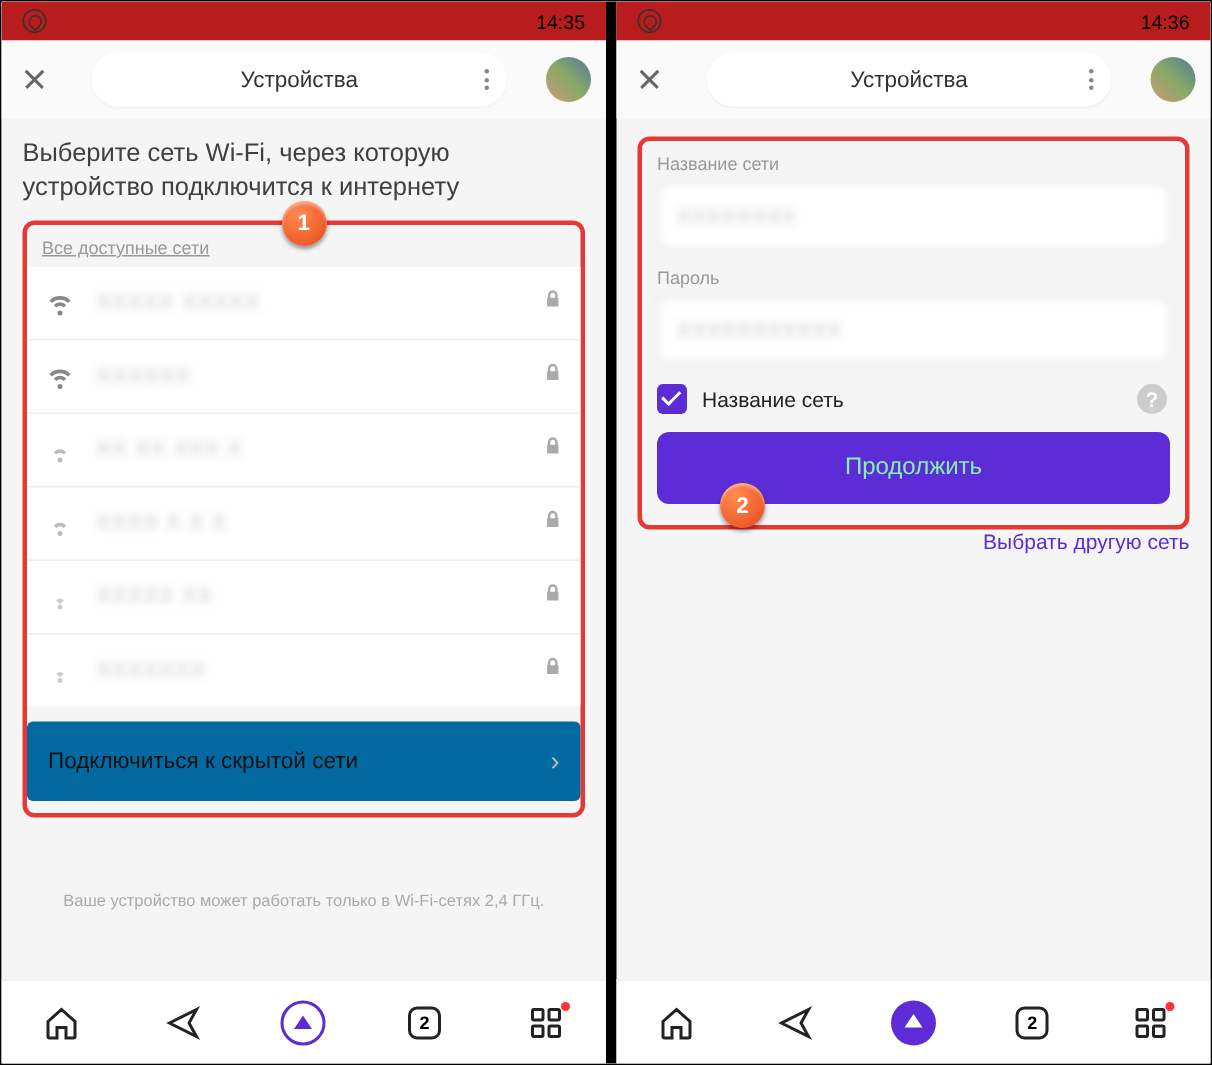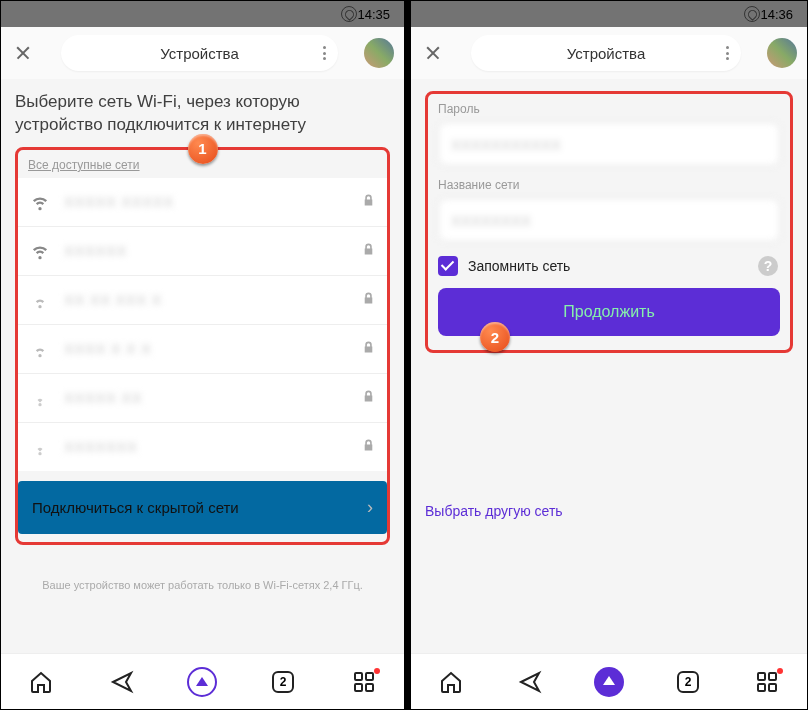--- a/index.html
+++ b/index.html
@@ -1,19 +1,19 @@
 <!DOCTYPE html>
 <html><head>
 <meta charset="utf-8">
 <style>
 * { box-sizing: border-box; margin: 0; padding: 0; font-family: Arial, Helvetica, sans-serif; }
 body { background: #fff; width: 808px; height: 710px; display: flex; border: 1px solid #000; }
 .phone { width: 50%; height: 100%; background: #f5f5f5; position: relative; display: flex; flex-direction: column; }
 .phone + .phone { border-left: 7px solid #000000; }
-.status-bar { height: 26px; display: flex; justify-content: flex-end; align-items: center; padding: 12px 14px; font-size: 13px; background: #737373; }
+.status-bar { height: 26px; display: flex; justify-content: space-between; align-items: center; padding: 12px 14px; font-size: 13px; background: #b91c1c; }
 .status-bar .whatsapp { width: 16px; height: 16px; border: 1.5px solid #333; border-radius: 50%; position: relative; }
 .status-bar .whatsapp::after { content: ""; position: absolute; width: 7px; height: 7px; border: 1.5px solid #333; border-radius: 50% 50% 50% 0; transform: rotate(-45deg); left: 2.5px; top: 2.5px; }
 .header { display: flex; align-items: center; padding: 8px 10px; gap: 26px; background: #fafafa; }
 .close-x { width: 24px; height: 24px; position: relative; cursor: pointer; }
 .close-x::before, .close-x::after { content: ""; position: absolute; width: 16px; height: 1.5px; background: #666; left: 4px; top: 11px; }
 .close-x::before { transform: rotate(45deg); }
 .close-x::after { transform: rotate(-45deg); }
 .title-pill { flex: 1; background: #fff; border-radius: 20px; height: 36px; display: flex; align-items: center; justify-content: center; font-size: 15px; color: #333; position: relative; box-shadow: 0 1px 2px rgba(0,0,0,0.05); }
 .dots { position: absolute; right: 12px; display: flex; flex-direction: column; gap: 2.5px; }
 .dots span { width: 3px; height: 3px; border-radius: 50%; background: #888; }
@@ -25,35 +25,35 @@
 .wifi-list { background: #fff; border-radius: 0; }
 .wifi-item { display: flex; align-items: center; padding: 14px 12px; border-bottom: 1px solid #eee; position: relative; cursor: pointer; }
 .wifi-item:last-child { border-bottom: none; }
 .wifi-icon { width: 20px; height: 20px; margin-right: 14px; position: relative; }
 .wifi-icon svg { width: 20px; height: 20px; }
 .blurred { color: #ccc; font-size: 15px; filter: blur(3px); letter-spacing: 0.5px; }
 .lock-icon { position: absolute; right: 12px; color: #aaa; }
 .lock-icon svg { width: 13px; height: 13px; }
 .hidden-net { background: #0369a1; display: flex; align-items: center; justify-content: space-between; padding: 16px 14px; margin-top: 10px; border-radius: 4px; font-size: 15px; color: #111; cursor: pointer; }
 .chev { color: #bbb; font-size: 18px; }
-.footer-note { text-align: center; font-size: 11px; color: #aaa; margin-top: 34px; padding: 0 20px; }
+.footer-note { text-align: center; font-size: 11px; color: #aaa; margin-top: 50px; padding: 0 20px; }
 .badge { position: absolute; width: 30px; height: 30px; border-radius: 50%; background: radial-gradient(circle at 35% 30%, #ff8a50, #e64a19); color: #fff; font-weight: bold; display: flex; align-items: center; justify-content: center; box-shadow: 0 2px 3px rgba(0,0,0,0.4), inset 0 2px 2px rgba(255,255,255,0.4); font-size: 15px; z-index: 10; }
 .badge-1 { top: -16px; left: 50%; transform: translateX(-50%); }
 .badge-2 { bottom: -2px; left: 52px; }
 .form-field { padding: 2px 10px 10px; }
 .field-label { font-size: 12px; color: #999; margin-bottom: 6px; }
 .field-input { width: 100%; height: 44px; border: 1px solid #ddd; border-radius: 8px; padding: 0 12px; font-size: 15px; background: #fff; }
 .field-input.blur-val { color: #ccc; filter: blur(3px); }
 .remember-row { display: flex; align-items: center; padding: 4px 10px 12px; gap: 10px; position: relative; }
 .checkbox { width: 20px; height: 20px; background: #5c2dd6; border-radius: 4px; position: relative; cursor: pointer; }
 .checkbox::after { content: ""; position: absolute; left: 6px; top: 2px; width: 5px; height: 10px; border: solid #fff; border-width: 0 2px 2px 0; transform: rotate(45deg); }
 .remember-label { font-size: 14px; color: #222; }
 .help-icon { position: absolute; right: 12px; width: 20px; height: 20px; border-radius: 50%; background: #ccc; color: #fff; display: flex; align-items: center; justify-content: center; font-size: 14px; font-weight: bold; cursor: pointer; }
 .continue-btn { width: 100%; height: 48px; background: #5c2dd6; color: #86efac; border: none; border-radius: 8px; font-size: 16px; cursor: pointer; margin: 0 10px 6px; width: calc(100% - 20px); position: relative; }
-.alt-link { text-align: left; color: #5c2dd6; font-size: 14px; margin-top: 150px; cursor: pointer; }
+.alt-link { text-align: right; color: #5c2dd6; font-size: 14px; cursor: pointer; }
 .bottom-nav { height: 56px; display: flex; align-items: center; justify-content: space-around; background: #fff; border-top: 1px solid #eee; }
 .nav-item { width: 40px; height: 40px; display: flex; align-items: center; justify-content: center; cursor: pointer; position: relative; }
 .nav-item svg { width: 24px; height: 24px; }
 .nav-alice-outline { width: 30px; height: 30px; border: 2.5px solid #5c2dd6; border-radius: 50%; position: relative; }
 .nav-alice-outline::after { content: ""; position: absolute; border-left: 6px solid transparent; border-right: 6px solid transparent; border-bottom: 9px solid #5c2dd6; left: 7px; top: 8px; }
 .nav-alice-filled { width: 30px; height: 30px; background: #5c2dd6; border-radius: 50%; position: relative; }
 .nav-alice-filled::after { content: ""; position: absolute; border-left: 6px solid transparent; border-right: 6px solid transparent; border-bottom: 9px solid #fff; left: 9px; top: 9px; }
 .red-dot { position: absolute; width: 6px; height: 6px; background: #f33; border-radius: 50%; top: 6px; right: 4px; }
 .sq-num { width: 22px; height: 22px; border: 2px solid #222; border-radius: 6px; display: flex; align-items: center; justify-content: center; font-size: 12px; font-weight: bold; }
 </style>
@@ -187,30 +187,30 @@
           <span></span>
           <span></span>
           <span></span>
         </div>
     </div>
     <div class="avatar"></div>
   </div>
   <div class="content">
     <div class="highlight-box">
       <div class="form-field">
+        <div class="field-label">Название сети</div>
+        <input class="field-input blur-val" value="XXXXXXXX" style="">
+      </div>
+      <div class="form-field">
         <div class="field-label">Пароль</div>
         <input class="field-input blur-val" value="XXXXXXXXXXX" style="">
       </div>
-      <div class="form-field">
-        <div class="field-label">Название сети</div>
-        <input class="field-input blur-val" value="XXXXXXXX" style="">
-      </div>
       <div class="remember-row">
         <div class="checkbox"></div>
-        <span class="remember-label">Запомнить сеть</span>
+        <span class="remember-label">Название сеть</span>
         <div class="help-icon">?</div>
       </div>
       <button class="continue-btn">
         <span>Продолжить</span>
       </button>
       <div class="badge badge-2">2</div>
     </div>
     <div class="alt-link">Выбрать другую сеть</div>
   </div>
   <div class="bottom-nav">

